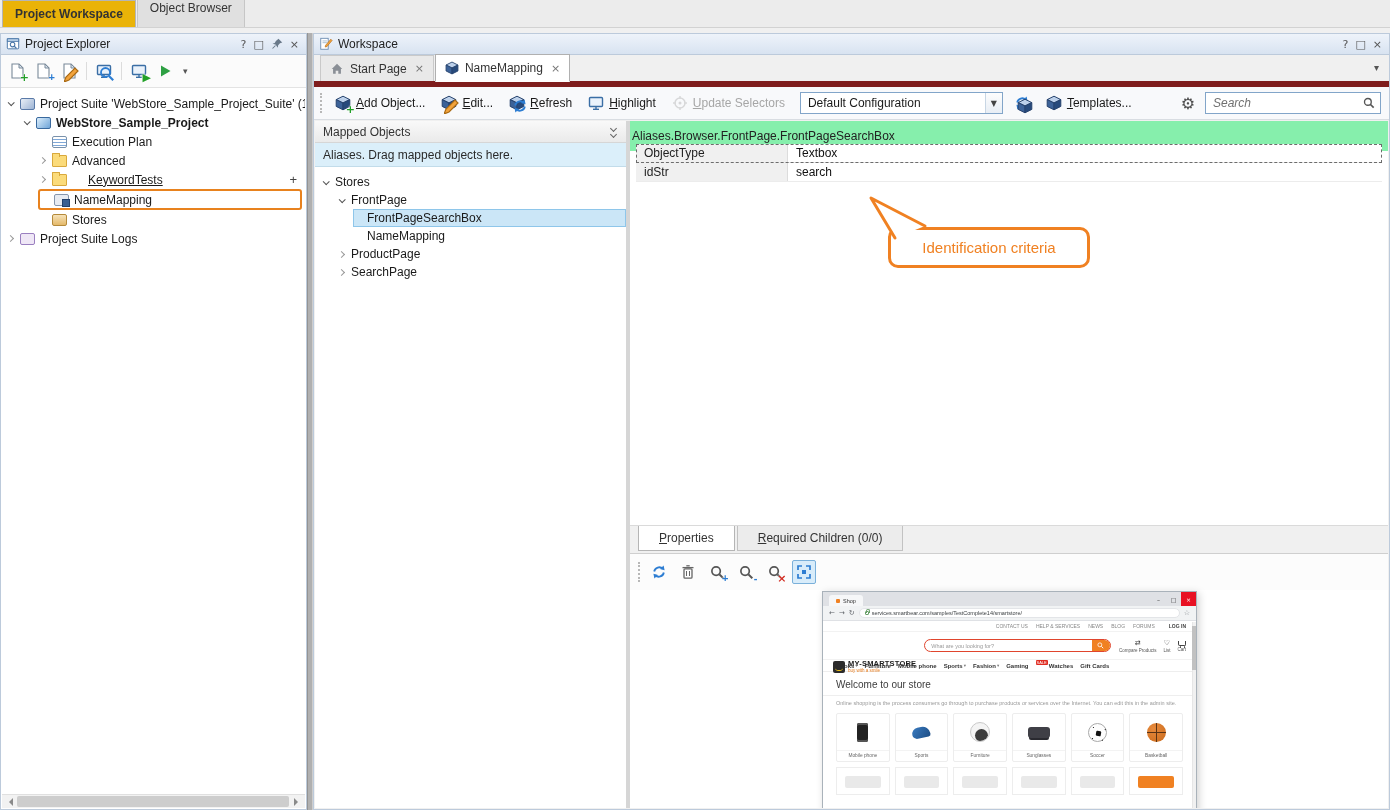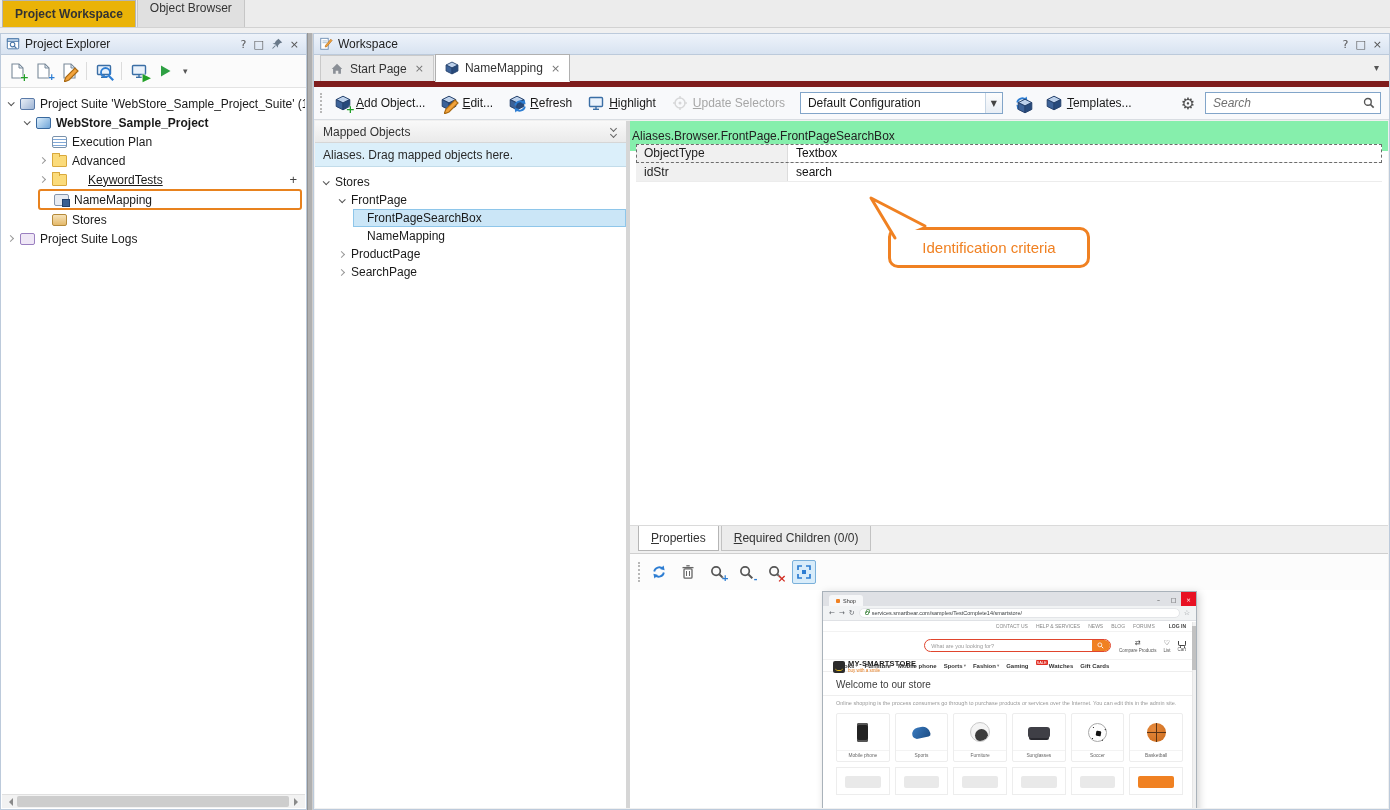--- a/index.html
+++ b/index.html
@@ -121,21 +121,21 @@
   .prop-grid{position:absolute;left:6px;right:6px;top:23px;height:381px;background:#fff;}
   .prow{display:flex;height:19px;border-bottom:1px solid #ececec;background:#fff;}
   .pname{width:152px;background:#f0f0f0;border-right:1px solid #dcdcdc;display:flex;align-items:center;padding-left:8px;color:#222;}
   .pvalue{flex:1;display:flex;align-items:center;padding-left:8px;color:#111;}
   .prow[data-selected="true"]{outline:1px dashed #6d6d6d;outline-offset:-1px;}
 
   .callout{position:absolute;left:258px;top:106px;width:202px;height:41px;background:#fff;border:3px solid #F08122;border-radius:10px;display:flex;align-items:center;justify-content:center;font-size:15px;color:#F08122;}
   .callout .tail{position:absolute;left:-24px;top:-34px;width:70px;height:46px;overflow:visible;}
 
   .props-tabs{position:absolute;left:0;right:0;top:404px;height:28px;background:#f0f0f0;border-top:1px solid #dadada;display:flex;align-items:flex-start;padding-left:8px;gap:2px;}
-  .ptab{display:flex;align-items:center;padding:0 12px;background:#ececec;border:1px solid #c2c2c2;border-top:none;color:#333;height:25px;text-align:center;}
+  .ptab{display:flex;align-items:center;padding:0 20px;background:#ececec;border:1px solid #c2c2c2;border-top:none;color:#333;height:25px;text-align:center;}
   .ptab[data-active="true"]{background:#fff;border-color:#b5b5b5;}
 
   .pv-toolbar{position:absolute;left:0;right:0;top:432px;height:37px;background:#fcfcfc;border-top:1px solid #cfcfcf;display:flex;align-items:center;gap:5px;padding:0 8px;}
   .pvb{width:24px;height:24px;display:flex;align-items:center;justify-content:center;border:1px solid transparent;border-radius:2px;position:relative;}
   .pvb.active{background:#d8ecfa;border-color:#7ab0da;}
   .pvb svg{width:16px;height:16px;}
   .pvb .ico{width:15px;height:15px;}
   .pvb .ico>svg{width:15px;height:15px;color:#555;}
 
   .pv-area{position:absolute;left:0;right:0;top:469px;bottom:0;background:#fff;}

